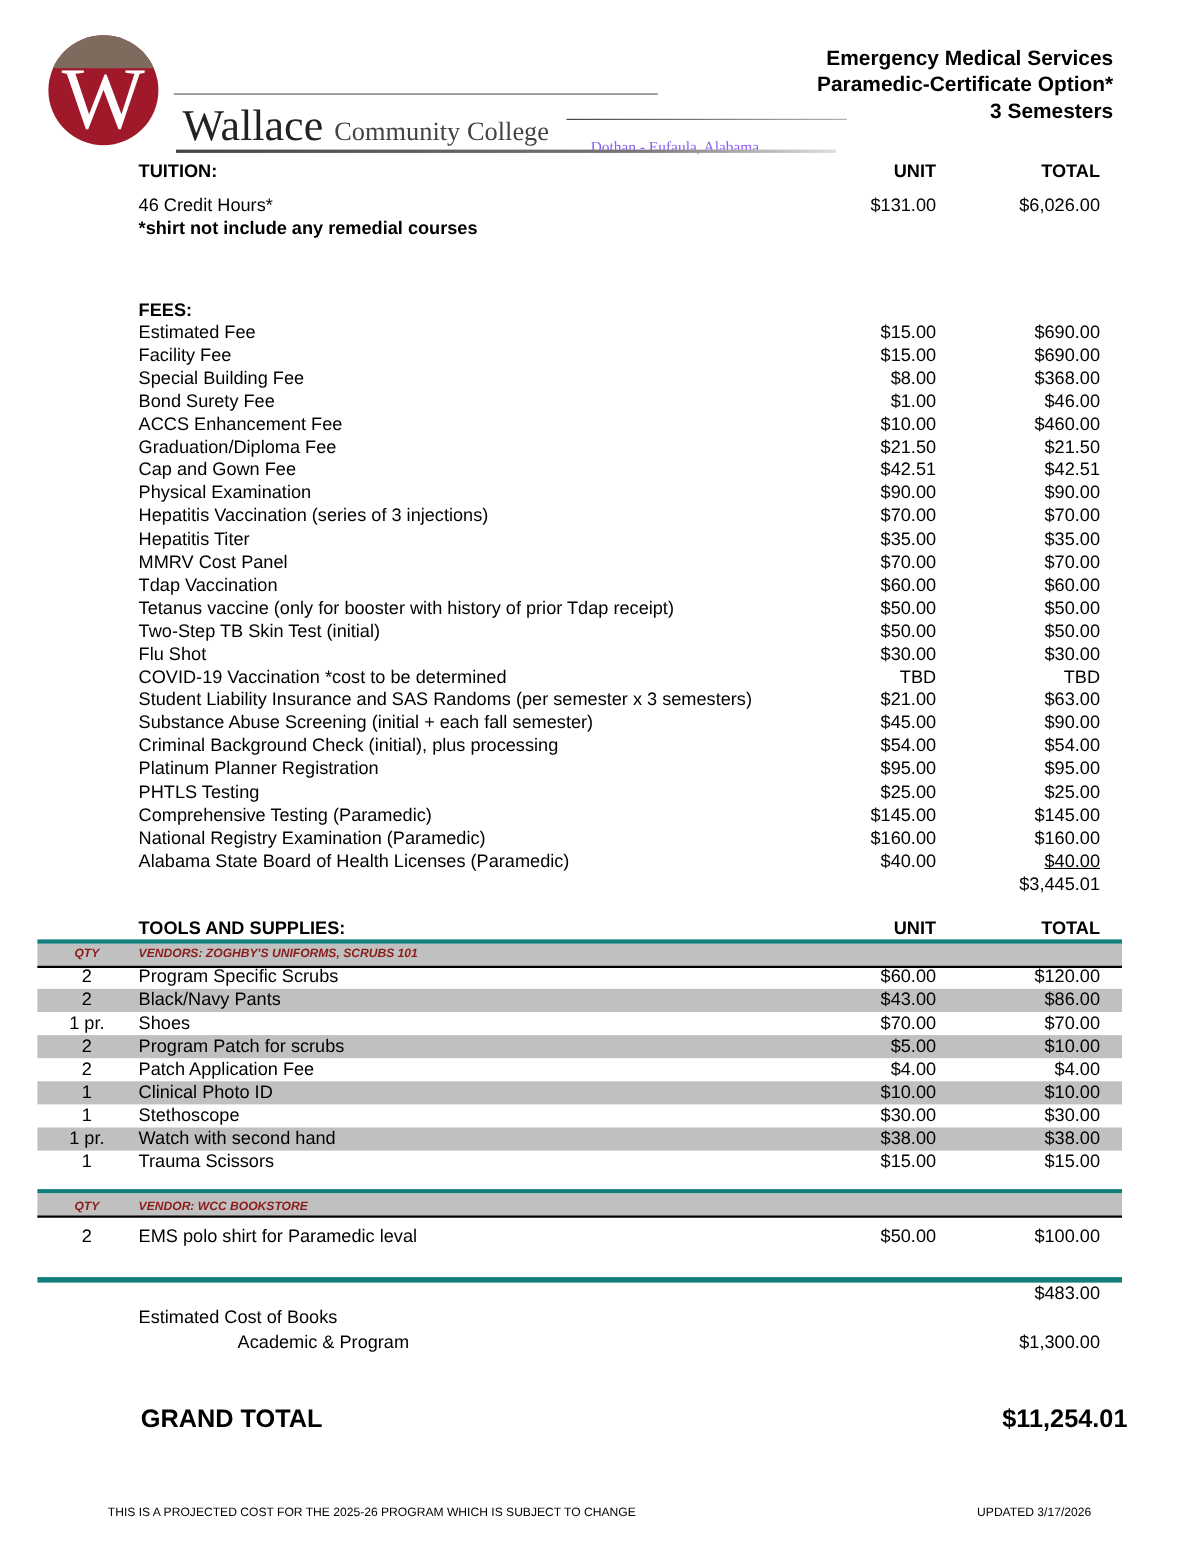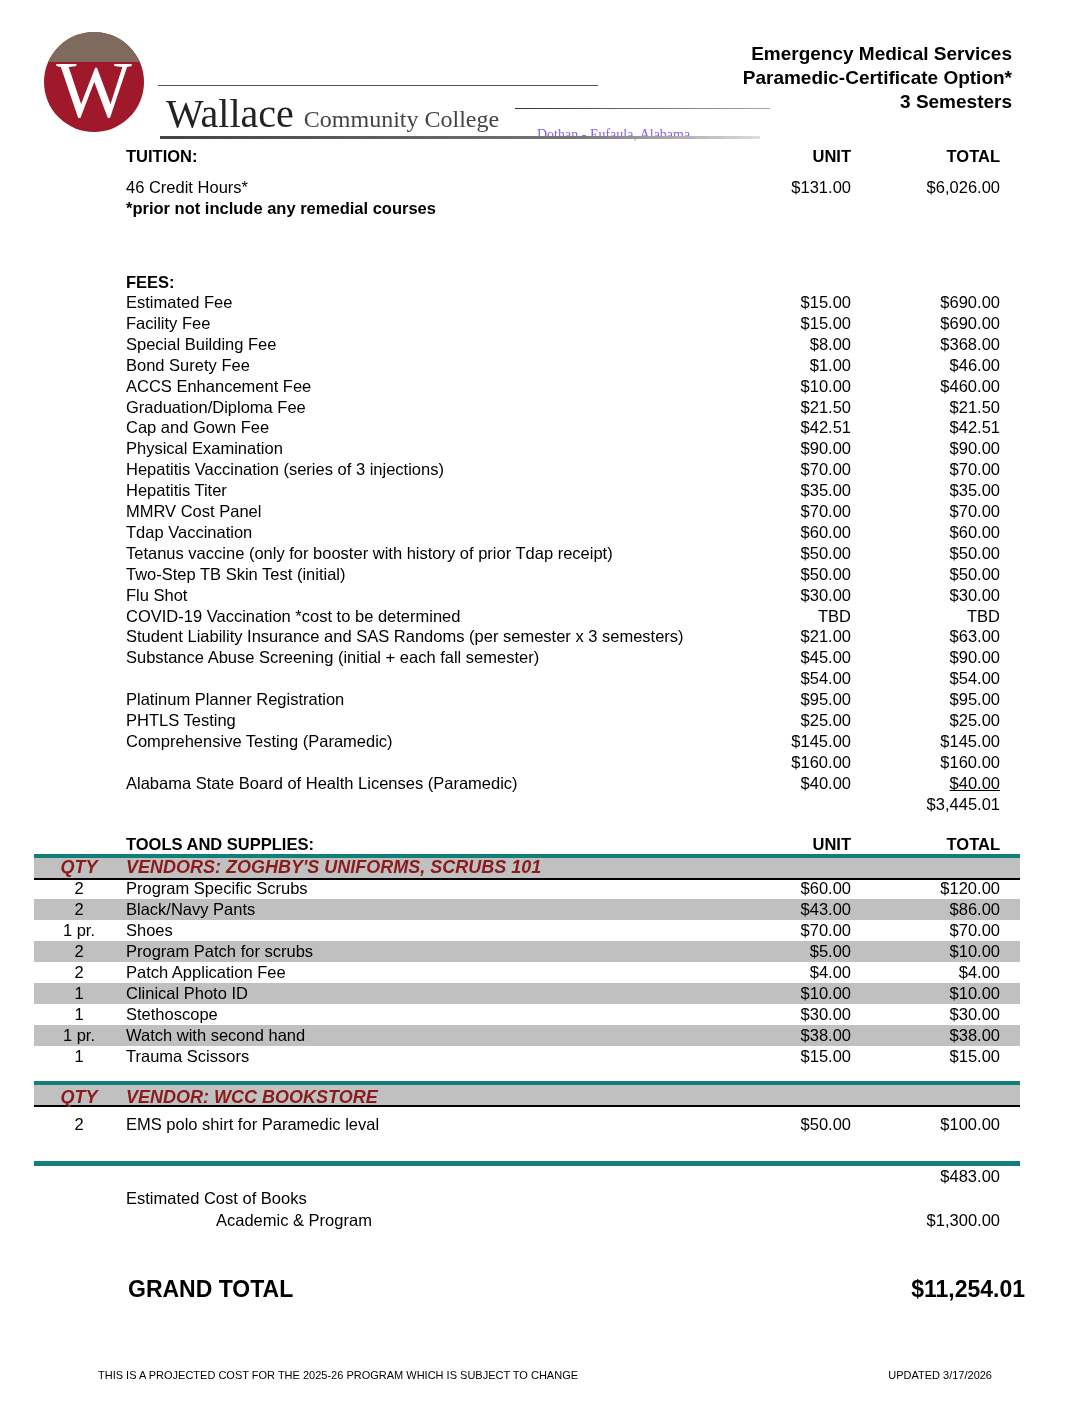--- a/index.html
+++ b/index.html
@@ -26,21 +26,21 @@
   .txt { font-size: 16.5px; line-height: 21px; white-space: nowrap; }
   .unit { position: absolute; right: 221px; text-align: right; }
   .total { position: absolute; right: 72px; text-align: left; }
   .row { position: absolute; left: 0; width: 1072px; height: 21px; }
   .row .label { position: absolute; left: 126px; }
   .row .qty { position: absolute; left: 34px; width: 90px; text-align: center; }
   .shade { background: #c0c0c0; }
   .band { position: absolute; left: 34px; width: 986px; }
   .teal { background: #127f7a; height: 4px; }
   .vendor-bar { background: #c0c0c0; height: 20px; border-bottom: 2px solid #000; }
-  .vendor-text { color: #8b1a1a; font-style: italic; font-weight: bold; font-size: 18px; }
+  .vendor-text { color: #8b1a1a; font-style: italic; font-weight: bold; font-size: 11px; }
   .underline { text-decoration: underline; }
   .grand { font-weight: bold; font-size: 23px; }
   .footer { font-size: 11px; }
 </style>
 </head>
 <body>
 
 <div class="abs logo-circle">
   <div class="logo-top"></div>
   <div class="logo-w">W</div>
@@ -64,21 +64,21 @@
   <span class="label">TUITION:</span>
   <span class="unit">UNIT</span>
   <span class="total">TOTAL</span>
 </div>
 <div class="row txt" style="top:177px;">
   <span class="label">46 Credit Hours*</span>
   <span class="unit">$131.00</span>
   <span class="total">$6,026.00</span>
 </div>
 <div class="row txt hdr" style="top:198px;">
-  <span class="label">*prior not include any remedial courses</span>
+  <span class="label">*shirt not include any remedial courses</span>
 </div>
 
 <div class="row txt hdr" style="top:272px;">
   <span class="label">FEES:</span>
 </div>
 <div id="fees-list">
     <div class="row txt" style="top:292px;">
       <span class="label">Estimated Fee</span>
       <span class="unit">$15.00</span>
       <span class="total">$690.00</span>
@@ -162,39 +162,41 @@
       <span class="label">Student Liability Insurance and SAS Randoms (per semester x 3 semesters)</span>
       <span class="unit">$21.00</span>
       <span class="total">$63.00</span>
     </div>
     <div class="row txt" style="top:647.3px;">
       <span class="label">Substance Abuse Screening (initial + each fall semester)</span>
       <span class="unit">$45.00</span>
       <span class="total">$90.00</span>
     </div>
     <div class="row txt" style="top:668.2px;">
+      <span class="label">Criminal Background Check (initial), plus processing</span>
       <span class="unit">$54.00</span>
       <span class="total">$54.00</span>
     </div>
     <div class="row txt" style="top:689.0999999999999px;">
       <span class="label">Platinum Planner Registration</span>
       <span class="unit">$95.00</span>
       <span class="total">$95.00</span>
     </div>
     <div class="row txt" style="top:710px;">
       <span class="label">PHTLS Testing</span>
       <span class="unit">$25.00</span>
       <span class="total">$25.00</span>
     </div>
     <div class="row txt" style="top:730.9px;">
       <span class="label">Comprehensive Testing (Paramedic)</span>
       <span class="unit">$145.00</span>
       <span class="total">$145.00</span>
     </div>
     <div class="row txt" style="top:751.8px;">
+      <span class="label">National Registry Examination (Paramedic)</span>
       <span class="unit">$160.00</span>
       <span class="total">$160.00</span>
     </div>
     <div class="row txt" style="top:772.7px;">
       <span class="label">Alabama State Board of Health Licenses (Paramedic)</span>
       <span class="unit">$40.00</span>
       <span class="total underline">$40.00</span>
     </div>
   </div>
 <div class="row txt" style="top:794px;">

